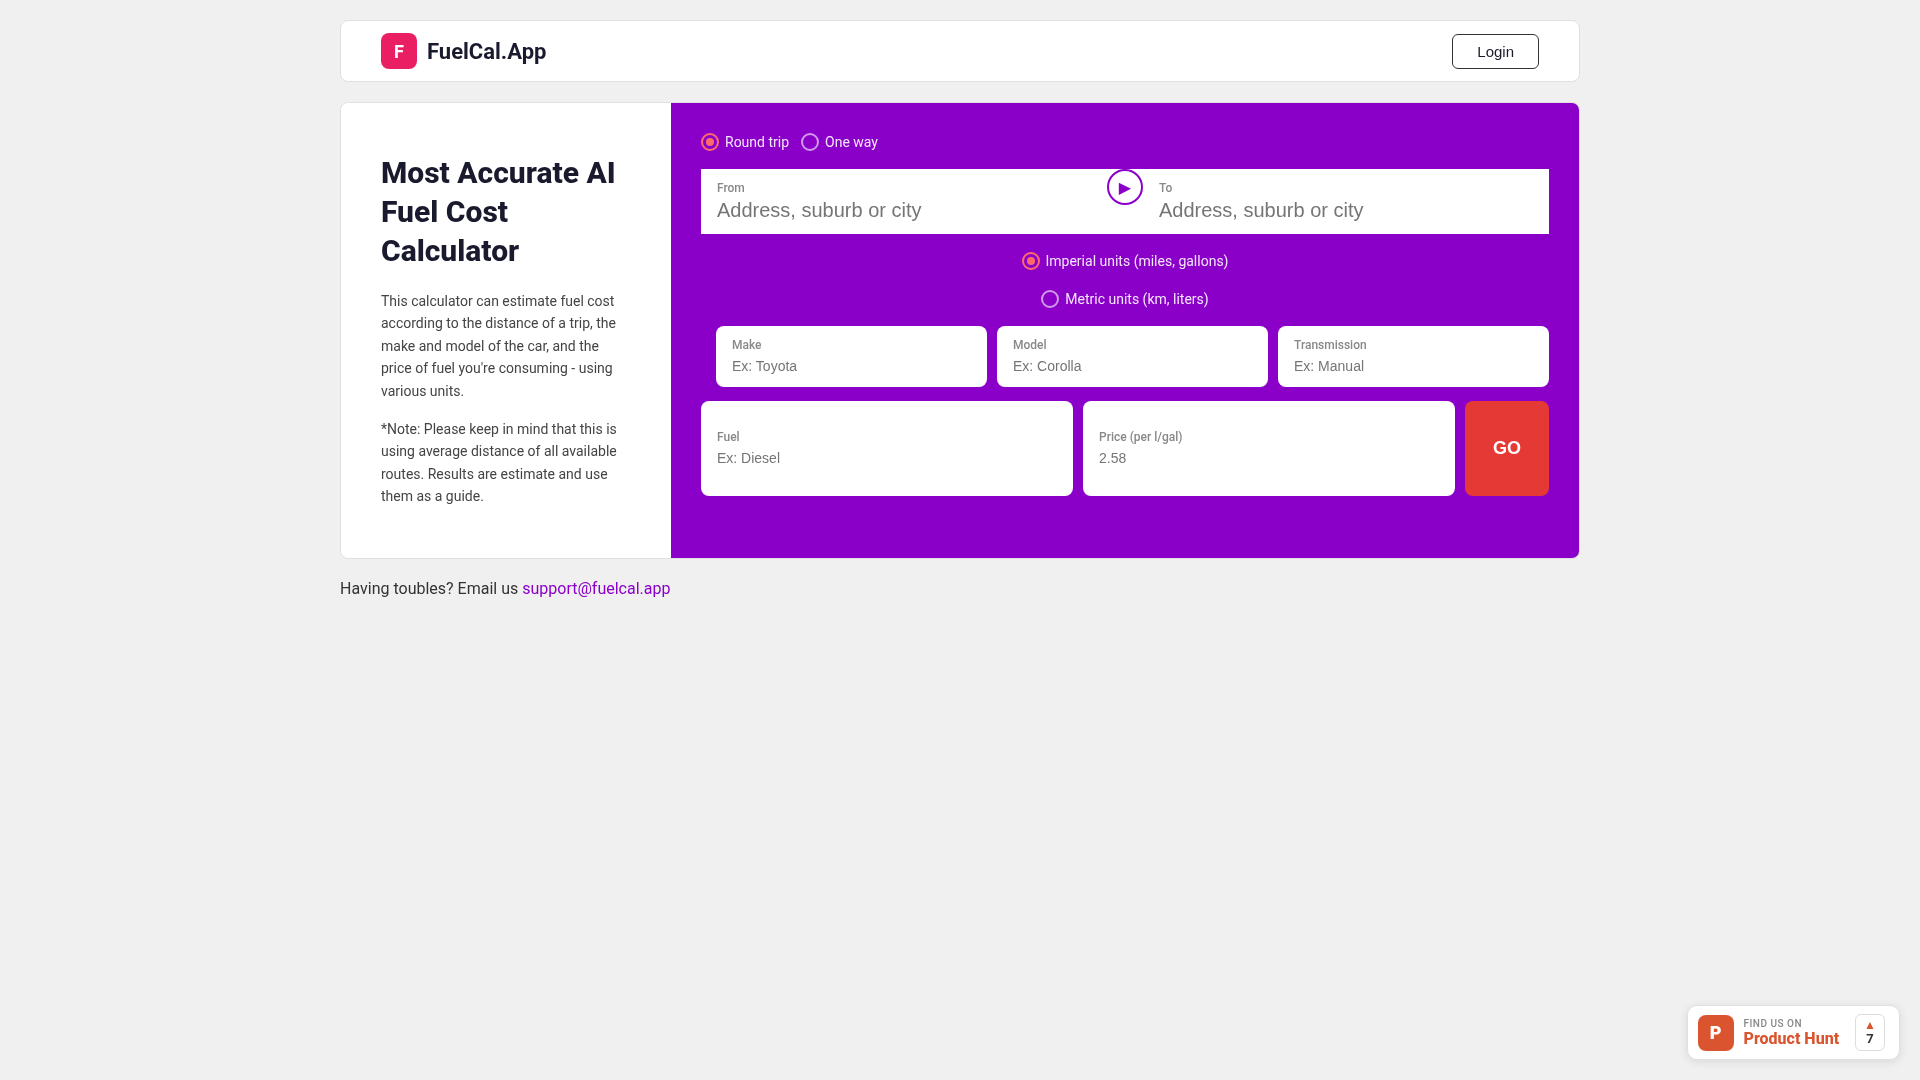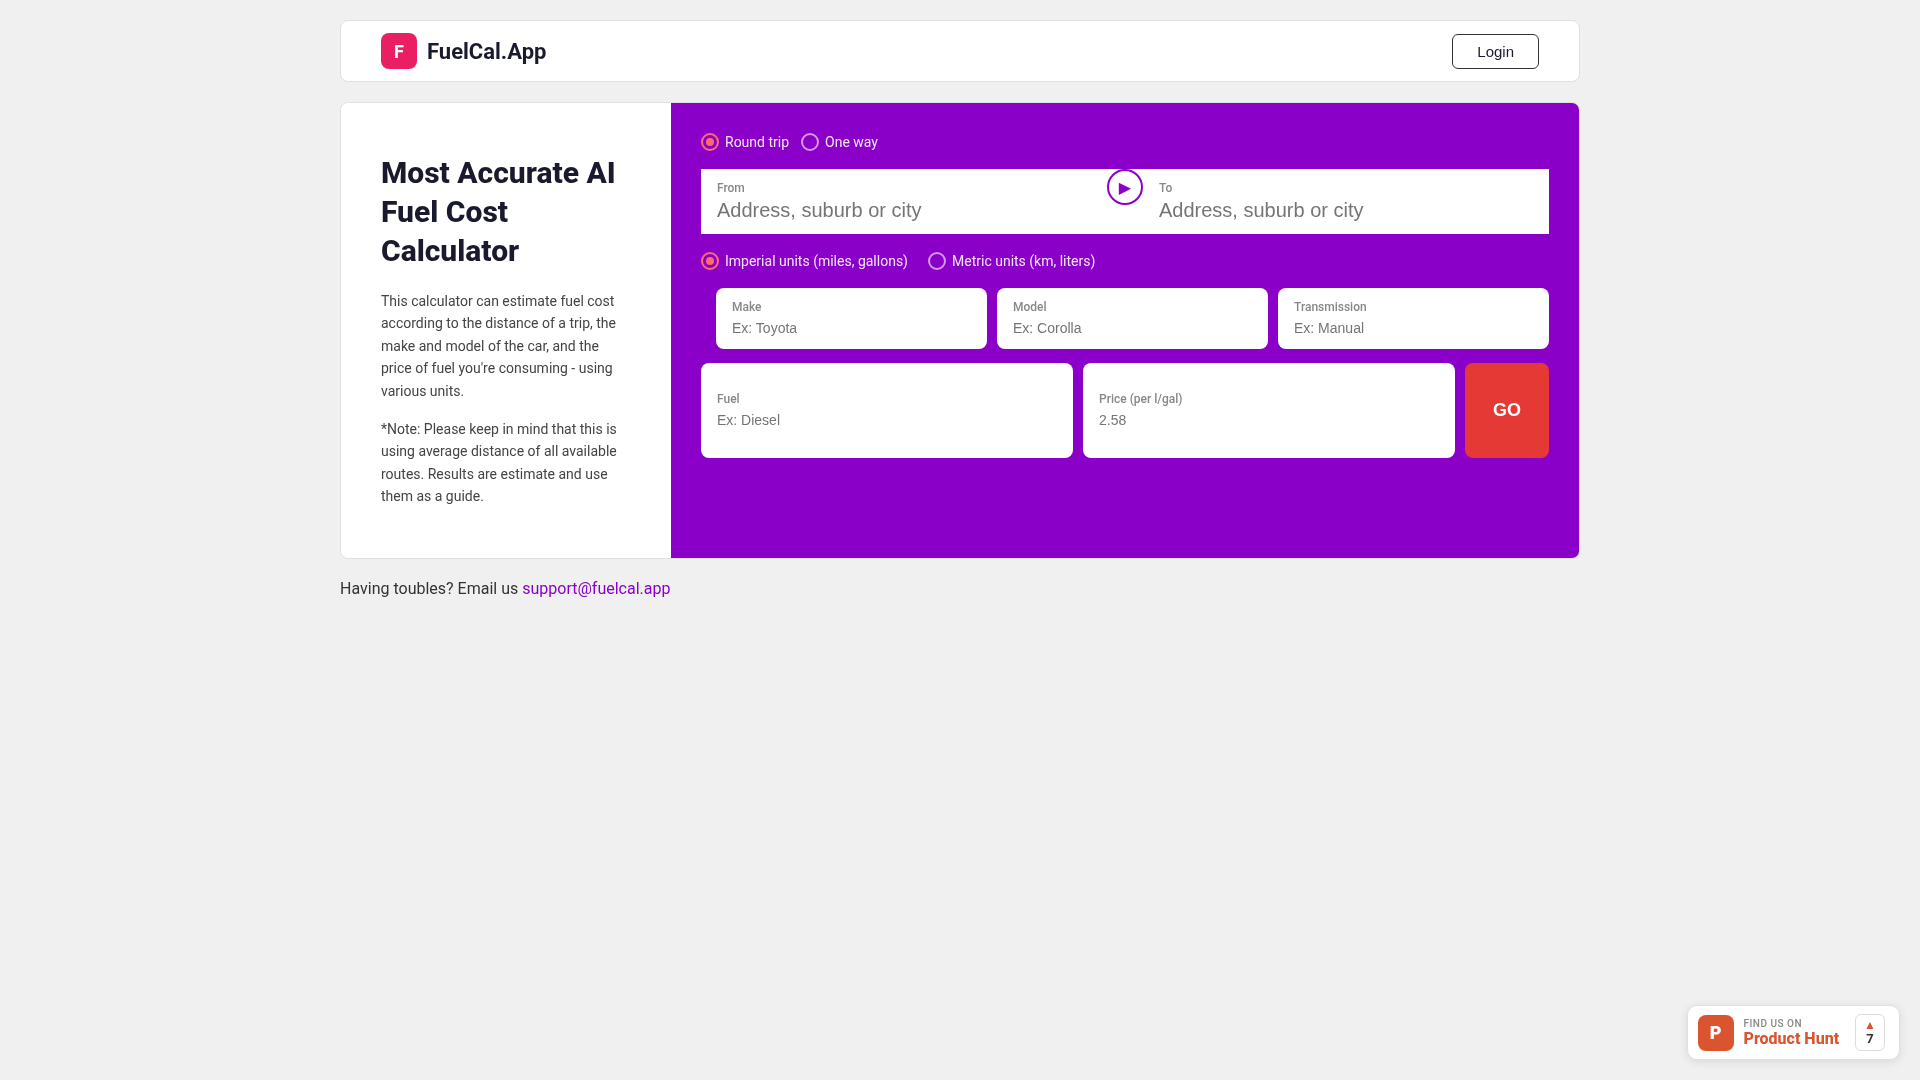--- a/index.html
+++ b/index.html
@@ -173,20 +173,21 @@
       color: #8b00c9;
       font-size: 16px;
     }
 
     
     .unit-row {
       display: flex;
       align-items: center;
       gap: 20px;
       margin-bottom: 18px;
+      flex-direction: column;
     }
 
     
     .vehicle-row {
       display: flex;
       gap: 10px;
       margin-bottom: 14px;
       padding-left: 15px;
     }
     .vehicle-field {

